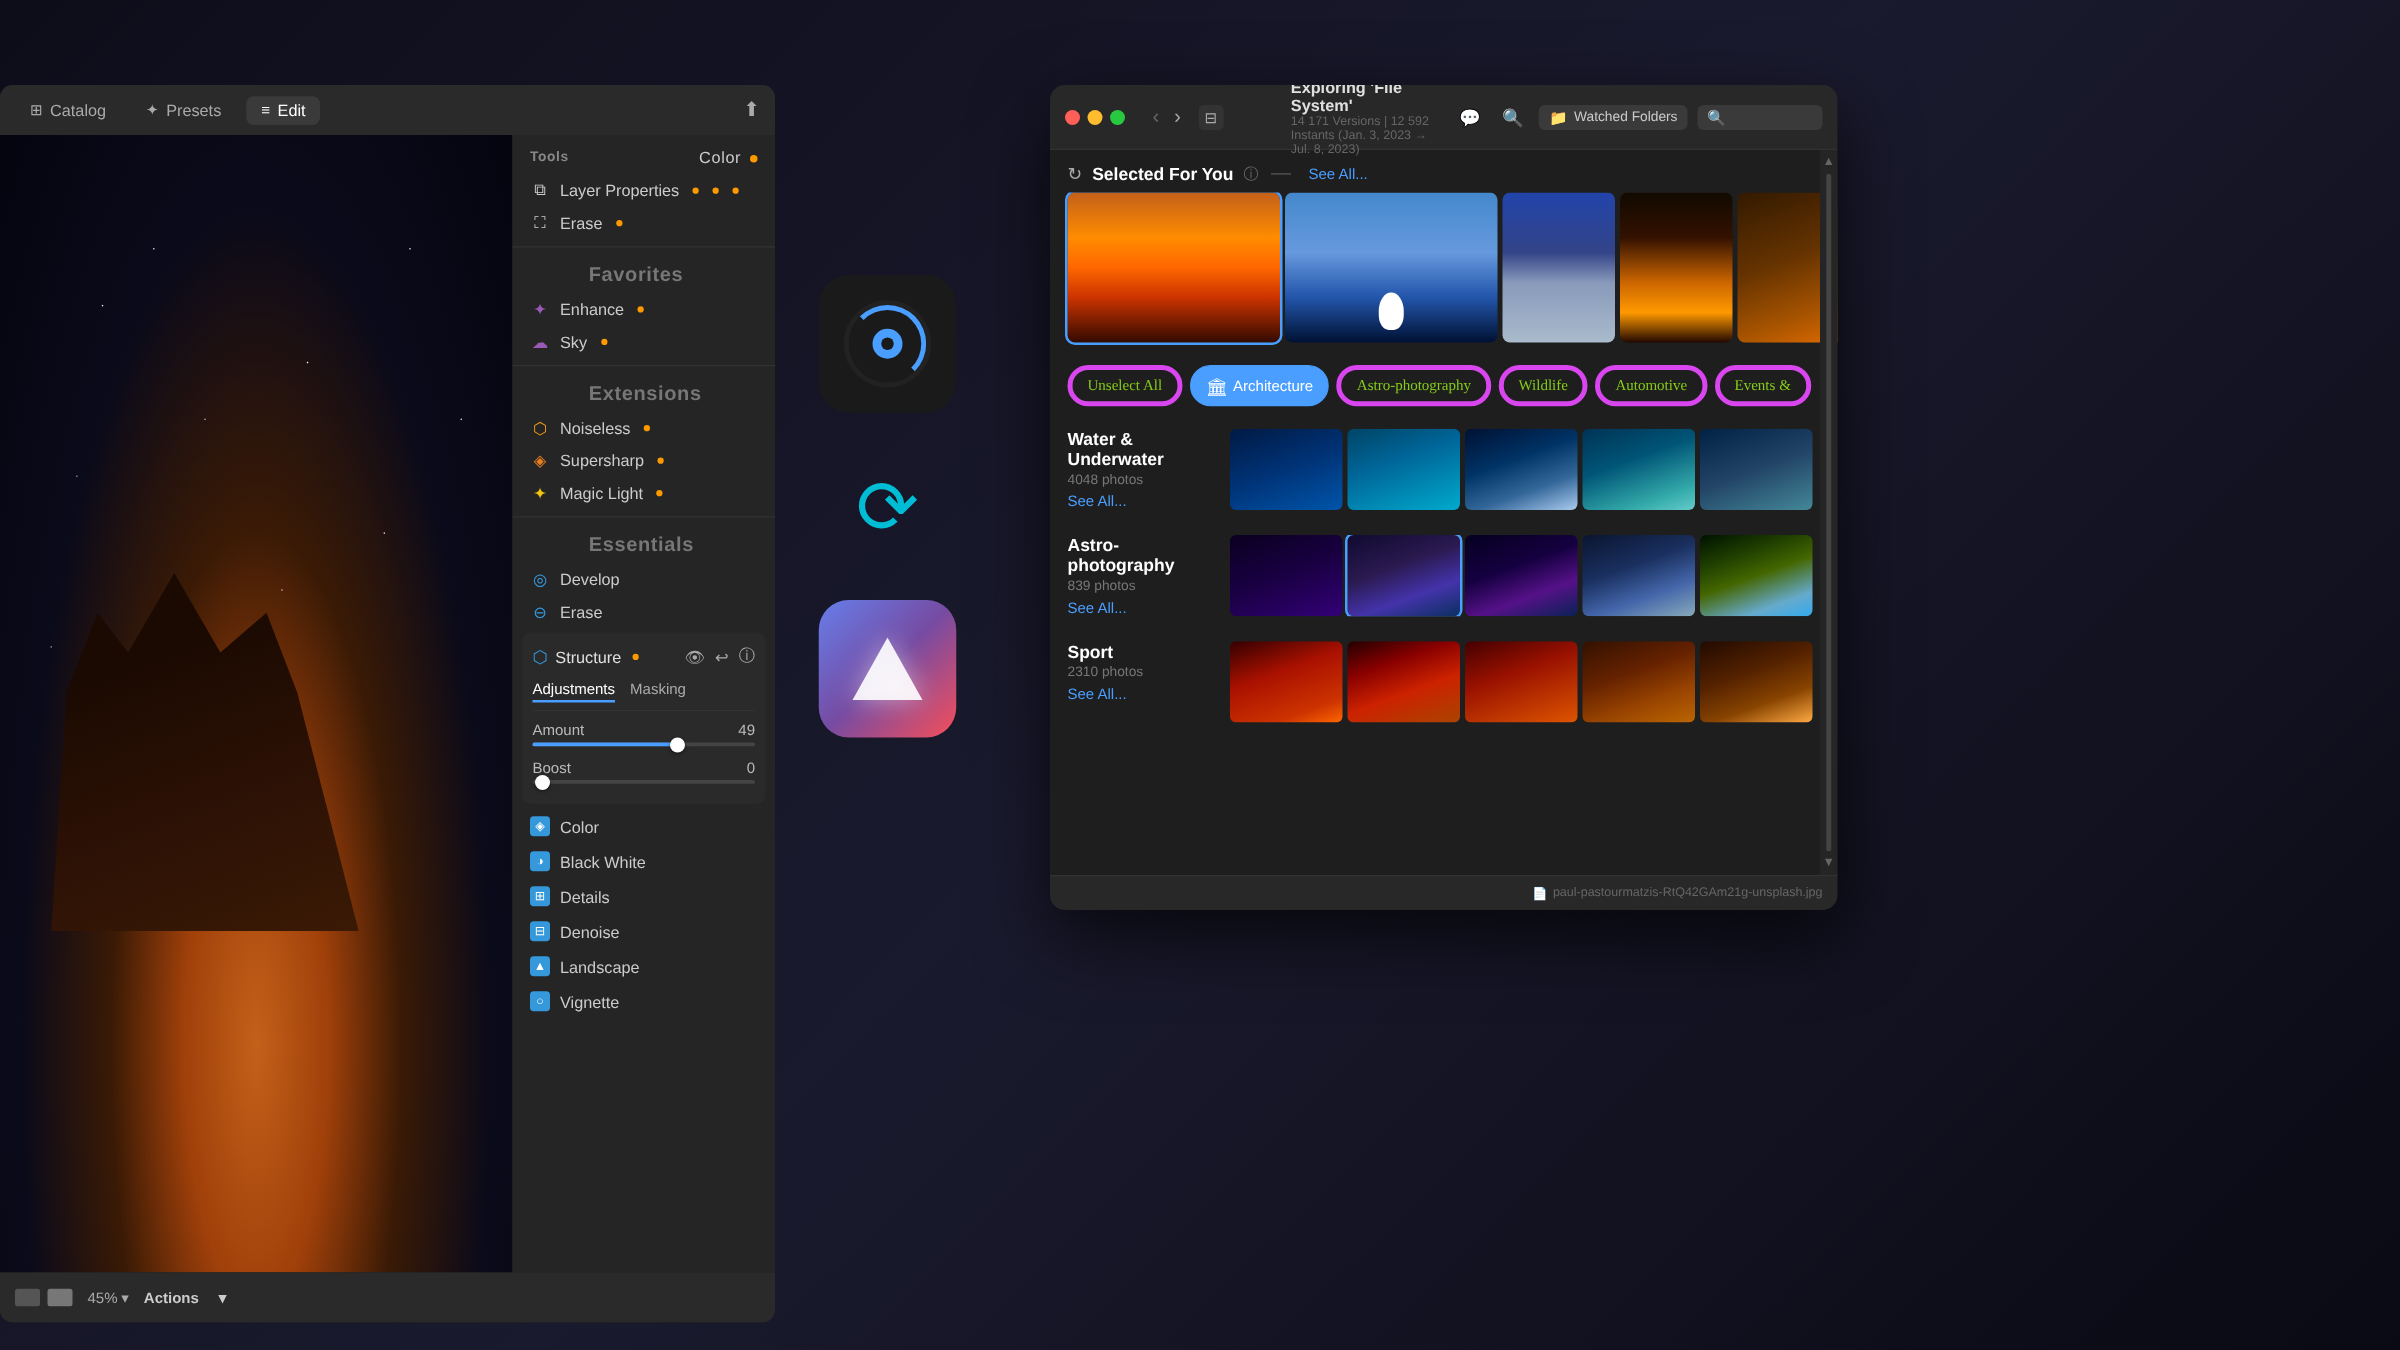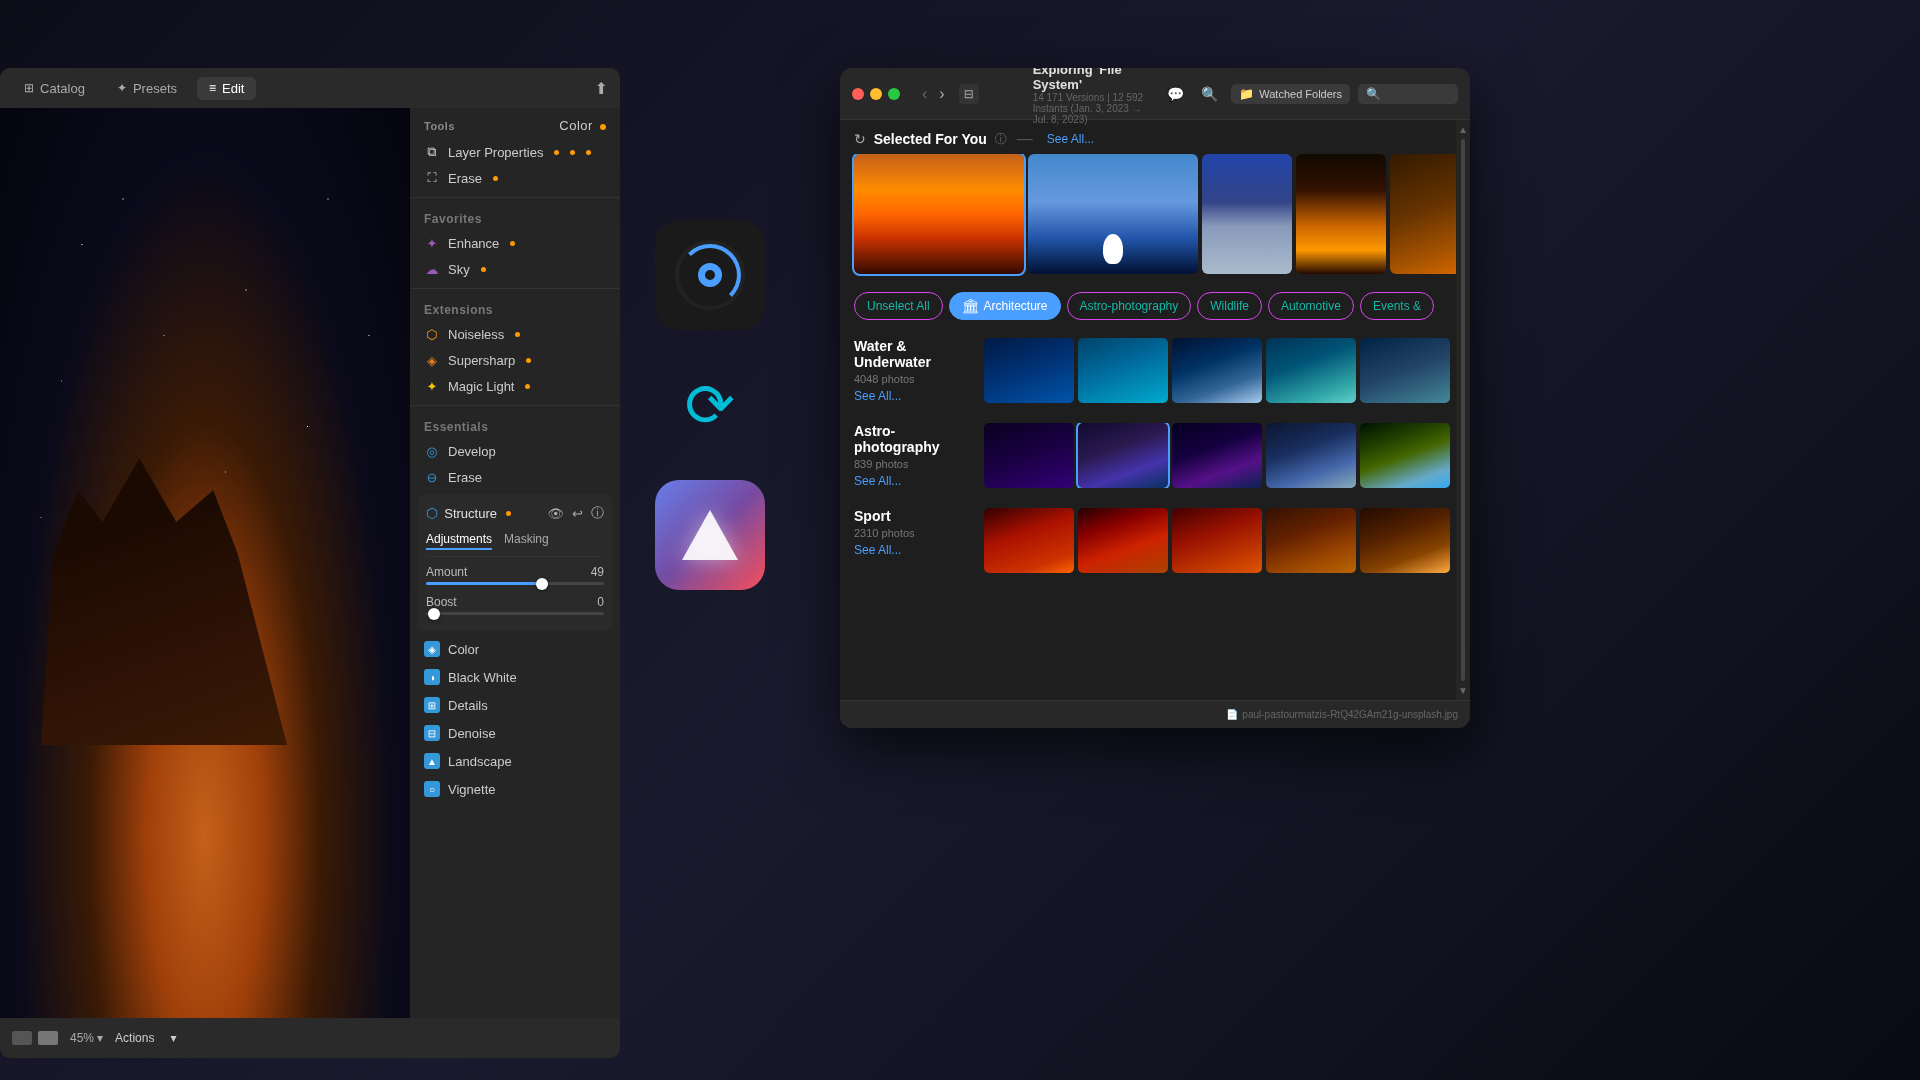--- a/index.html
+++ b/index.html
@@ -166,24 +166,25 @@
     }
 
     .section-divider {
       height: 1px;
       background: #333;
       margin: 6px 0;
     }
 
     .favorites-header {
       padding: 8px 14px 4px;
-      font-size: 12px;
+      font-size: 16px;
       color: #777;
       font-weight: 600;
       letter-spacing: 0.5px;
+      margin-left: 47px;
     }
 
     
     .structure-section {
       background: #2a2a2a;
       border-radius: 6px;
       margin: 4px 8px;
       padding: 6px 8px;
     }
     .structure-header {
@@ -319,20 +320,21 @@
       align-items: center;
       gap: 3px;
     }
     .actions-btn {
       font-size: 12px;
       color: #ccc;
       cursor: pointer;
       display: flex;
       align-items: center;
       gap: 16px;
+      font-weight: bold;
     }
 
     
     .center-icons {
       position: absolute;
       left: 640px;
       top: 220px;
       width: 140px;
       display: flex;
       flex-direction: column;
@@ -649,22 +651,23 @@
       border-radius: 20px;
       font-size: 12px;
       cursor: pointer;
       white-space: nowrap;
       display: flex;
       align-items: center;
       gap: 4px;
     }
     .pill-outline {
       background: transparent;
-      border: 1px solid #d946ef;
-      color: #14b8a6;
+      border: 4px solid #d946ef;
+      color: #84cc16;
+      font-family: Liberation Serif, serif;
     }
     .pill-filled {
       background: #4a9eff;
       color: #fff;
       border: 1px solid #4a9eff;
     }
     .pill-icon { font-size: 14px; }
 
     
     .content-section {

